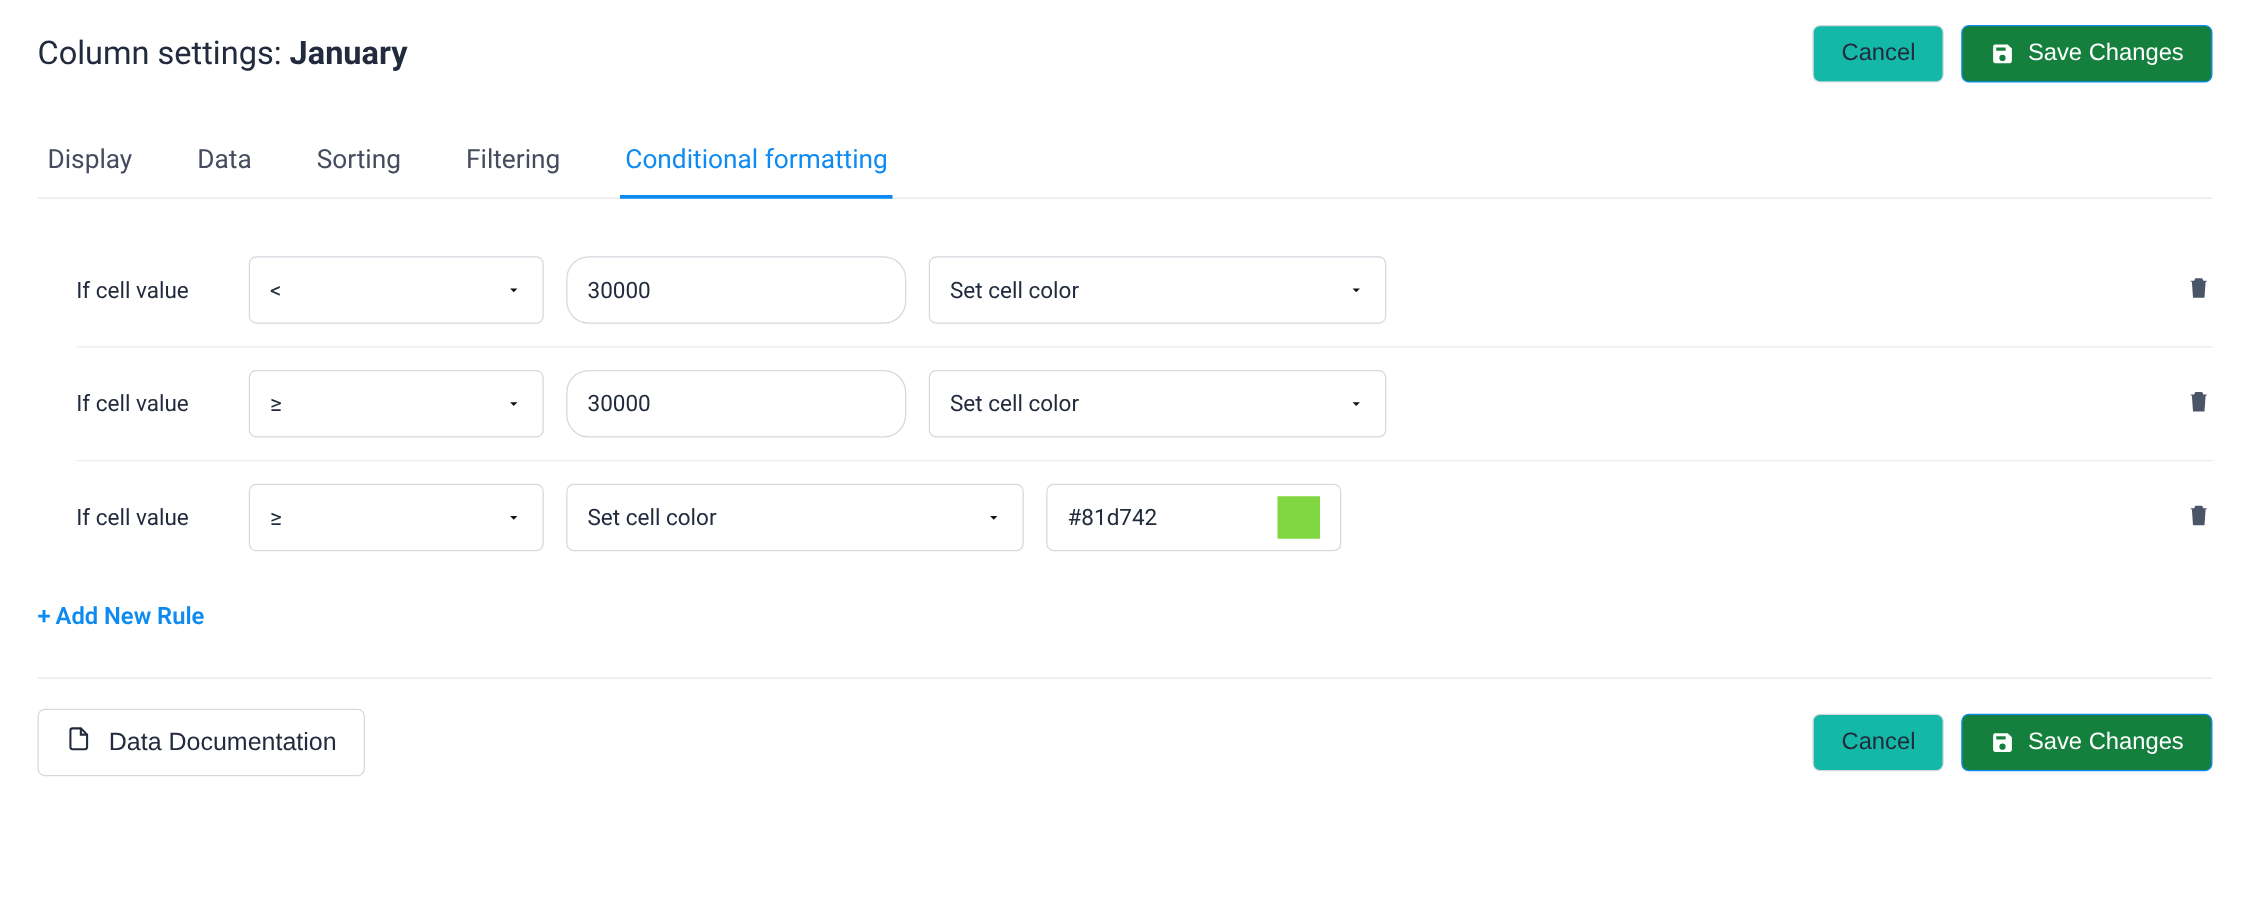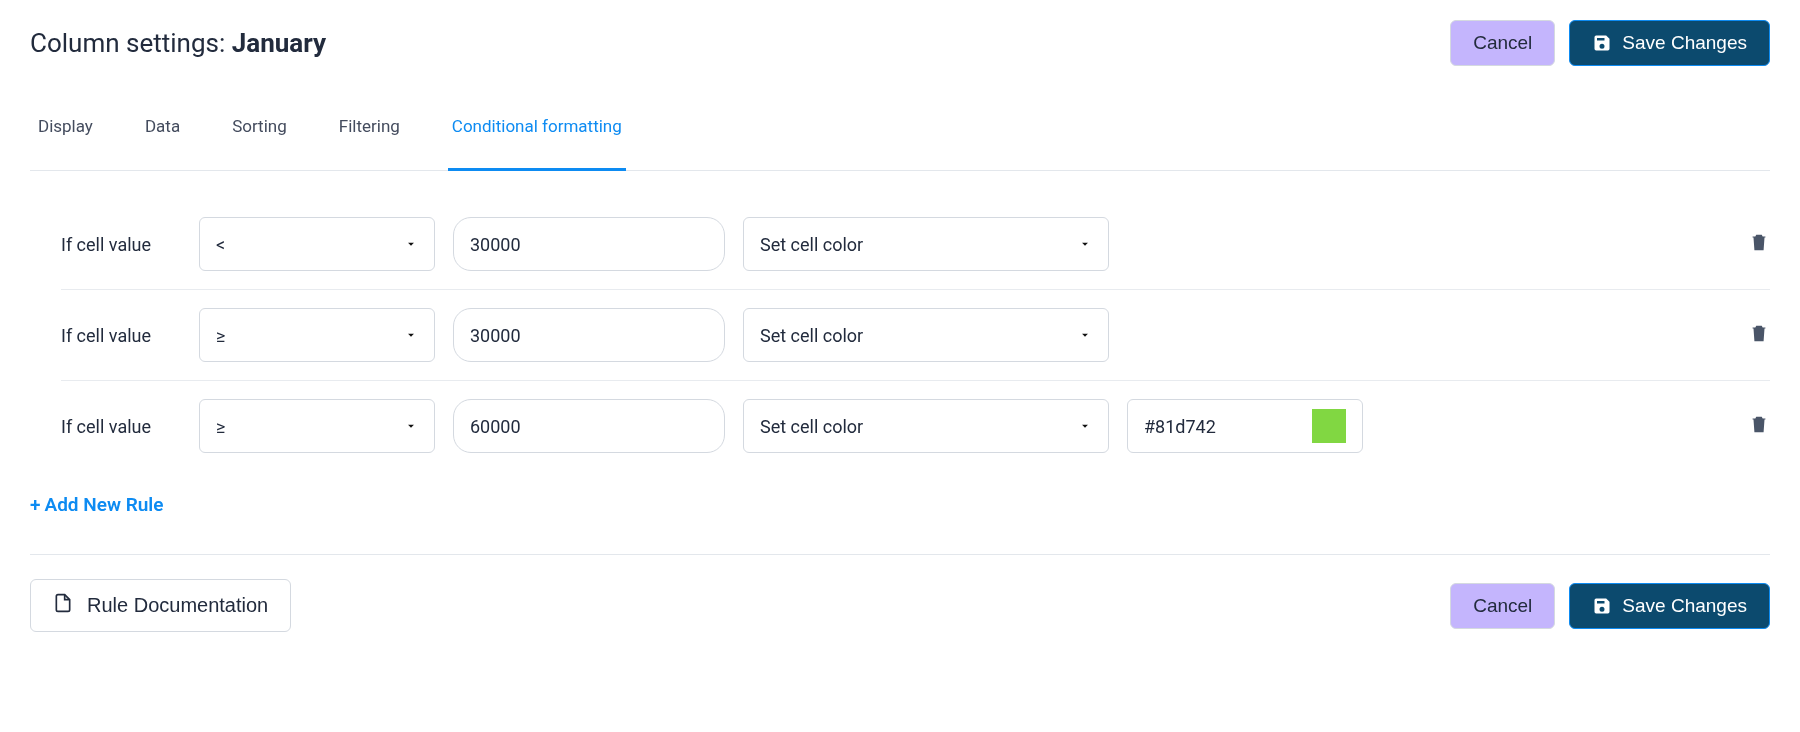--- a/index.html
+++ b/index.html
@@ -31,41 +31,41 @@
   align-items: center;
   gap: 10px;
   font-size: 19px;
   border-radius: 6px;
   padding: 11px 22px;
   cursor: pointer;
   border: 1px solid transparent;
   font-weight: 500;
 }
 .btn-secondary {
-  background: #c4b5fd;
+  background: #14b8a6;
   border: 1px solid #d4d9e0;
   color: #222b3d;
 }
 .btn-primary {
-  background: #0c4a6e;
+  background: #15803d;
   color: #fff;
   border: 1px solid #0d8bf2;
 }
 .btn .icon { display: inline-flex; }
 
 .tabs {
   display: flex;
   gap: 44px;
   border-bottom: 1px solid #e3e7ec;
   padding-left: 4px;
 }
 .tab {
-  font-size: 17px;
+  font-size: 21px;
   color: #444c5e;
-  padding: 10px 4px 32px 4px;
+  padding: 10px 4px 16px 4px;
   cursor: pointer;
   border-bottom: 3px solid transparent;
   margin-bottom: -1px;
   text-align: right;
 }
 .tab.active {
   color: #0d8bf2;
   border-bottom-color: #0d8bf2;
 }
 
@@ -233,23 +233,20 @@
   <div class="rule-row" style="border-bottom:none;">
     <div class="rule-label">If cell value</div>
     <div class="field select operator-select">
       <span>≥</span>
       <span class="caret">
           <svg width="14" height="14" viewBox="0 0 24 24" fill="#111">
             <path d="M7 10l5 5 5-5z"></path>
           </svg>
         </span>
     </div>
-    <div class="field value-input">
-      <span>60000</span>
-    </div>
     <div class="field select action-select">
       <span>Set cell color</span>
       <span class="caret">
           <svg width="14" height="14" viewBox="0 0 24 24" fill="#111">
             <path d="M7 10l5 5 5-5z"></path>
           </svg>
         </span>
     </div>
     <div class="field color-field">
       <span>#81d742</span>
@@ -272,21 +269,21 @@
 
 
 <div class="bottom-divider">
   <button class="doc-btn">
     <span>
       <svg width="20" height="22" viewBox="0 0 24 24" fill="none" stroke="#222b3d" stroke-width="2">
           <path d="M14 2H6a2 2 0 0 0-2 2v16a2 2 0 0 0 2 2h12a2 2 0 0 0 2-2V8l-6-6z"></path>
           <path d="M14 2v6h6"></path>
         </svg>
     </span>
-    <span>Rule Documentation</span>
+    <span>Data Documentation</span>
   </button>
   <div class="btn-row">
     <button class="btn btn-secondary">
       <span>Cancel</span>
     </button>
     <button class="btn btn-primary">
       <span class="icon">
         <svg width="20" height="20" viewBox="0 0 24 24" fill="#fff">
             <path d="M17 3H5a2 2 0 0 0-2 2v14a2 2 0 0 0 2 2h14a2 2 0 0 0 2-2V7l-4-4zM12 19a3 3 0 1 1 0-6 3 3 0 0 1 0 6zm3-10H6V6h9v3z"></path>
           </svg>

